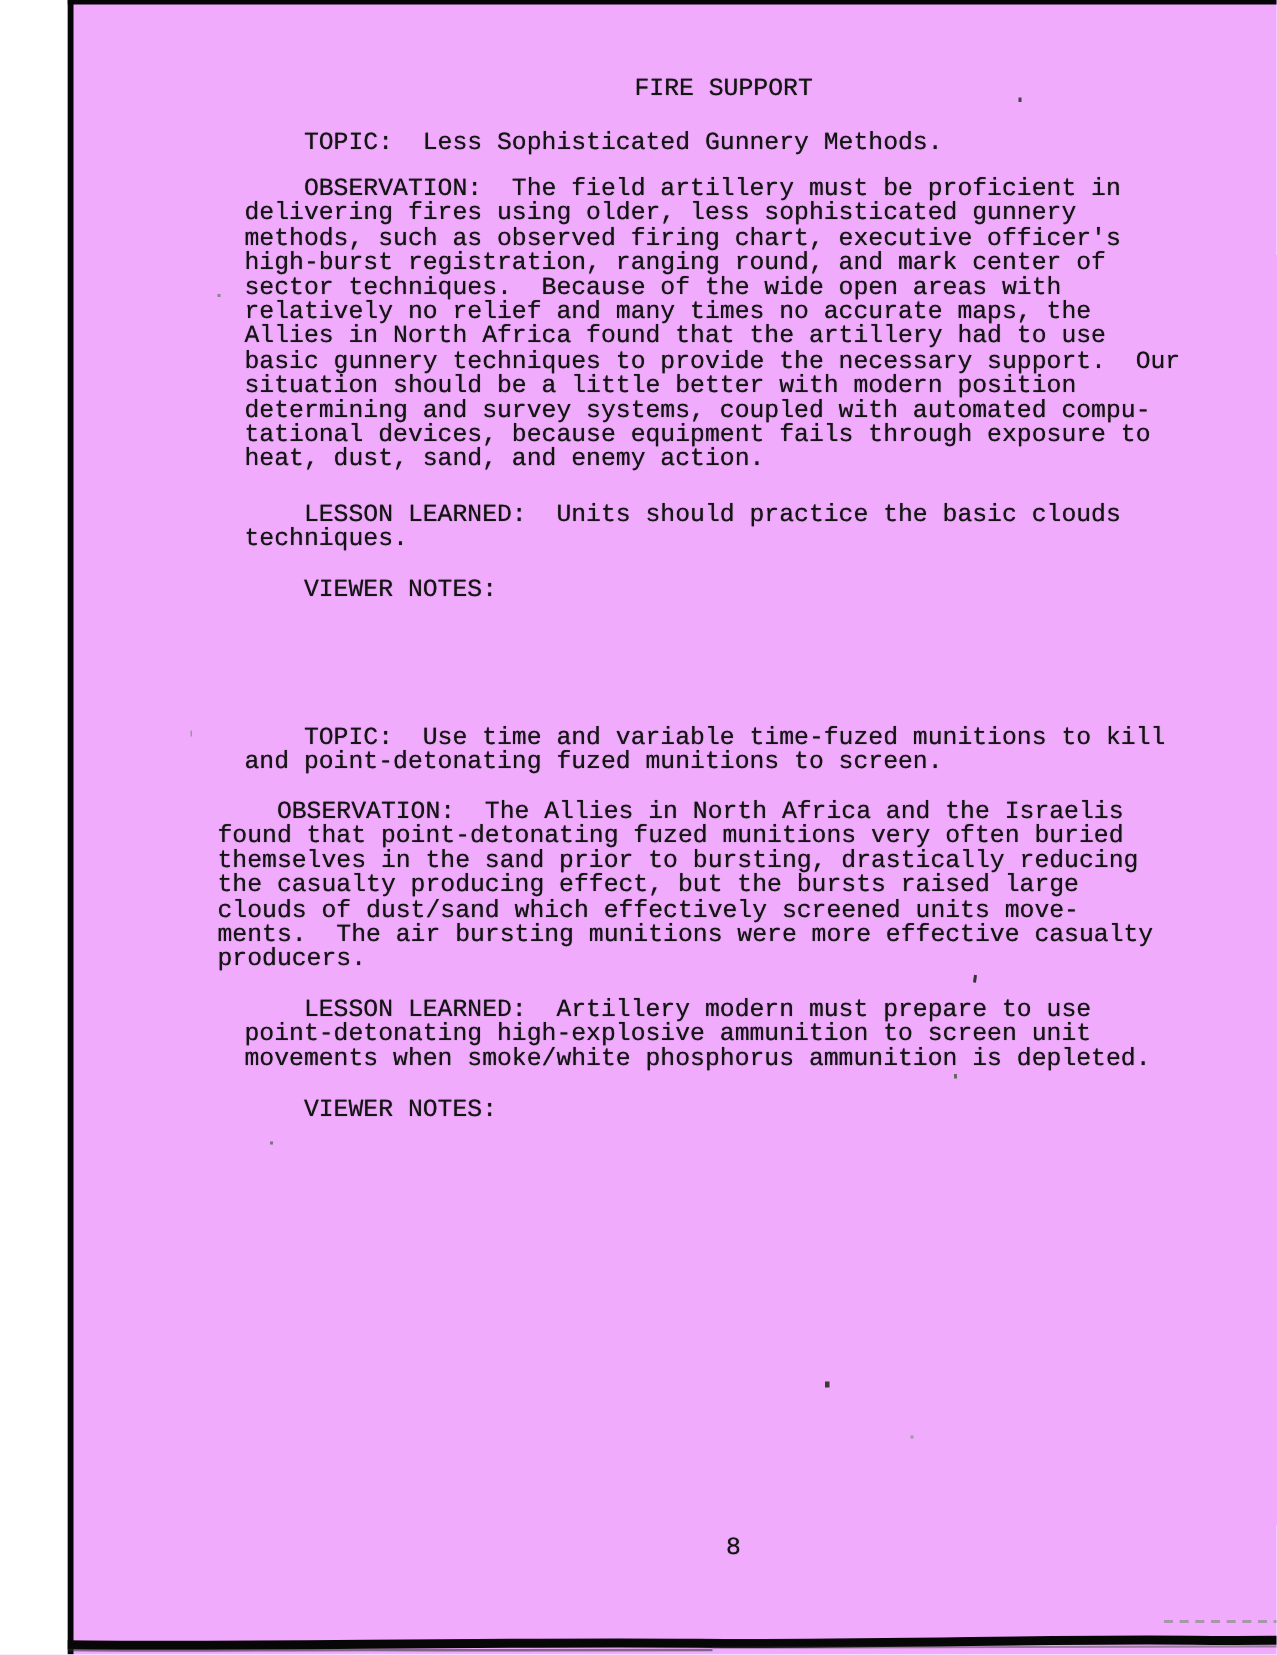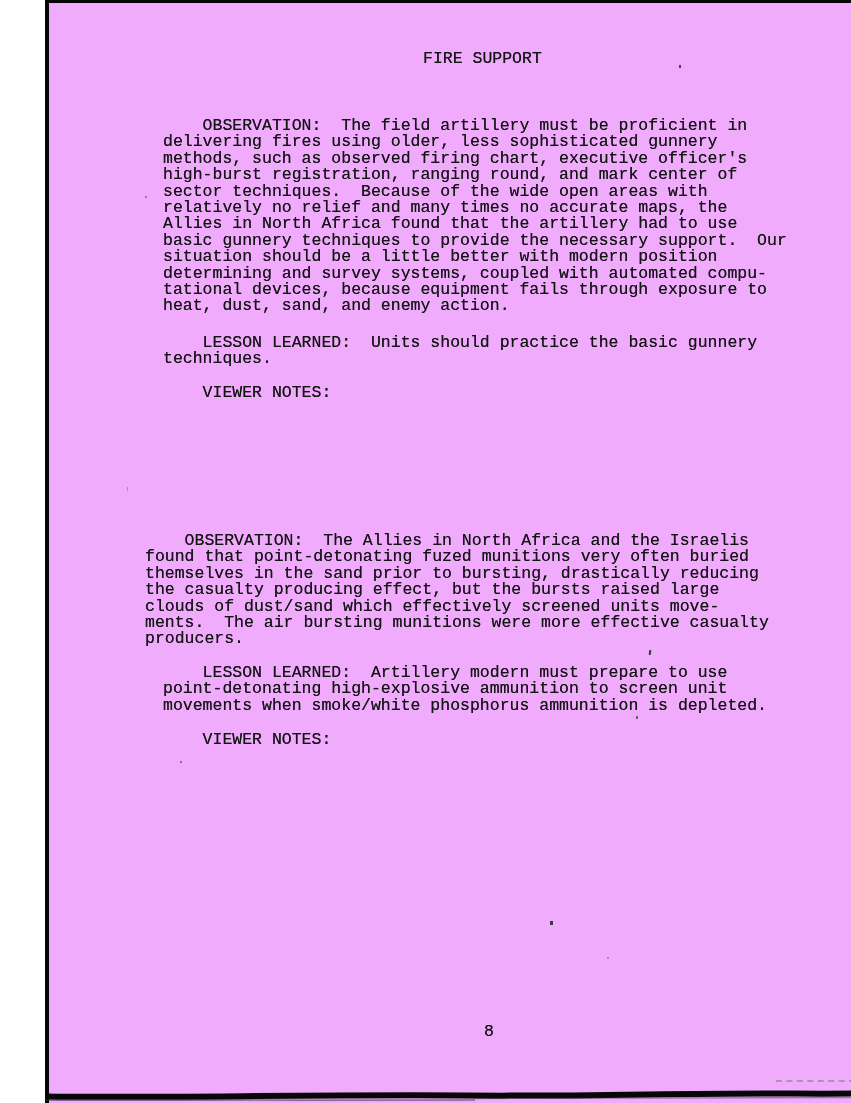--- a/index.html
+++ b/index.html
@@ -32,39 +32,42 @@
 </head>
 <body>
 
 <div class="page">
 
   <div class="edge-top"></div>
   <div class="edge-left"></div>
 
   <pre class="t" style="left:378px;top:51px">FIRE SUPPORT</pre>
 
+  <pre class="t" style="left:118px;top:87px">    TOPIC:  Less Sophisticated Gunnery Methods.</pre>
 
   <pre class="t" style="left:118px;top:118px">    OBSERVATION:  The field artillery must be proficient in
 delivering fires using older, less sophisticated gunnery
 methods, such as observed firing chart, executive officer's
 high-burst registration, ranging round, and mark center of
 sector techniques.  Because of the wide open areas with
 relatively no relief and many times no accurate maps, the
 Allies in North Africa found that the artillery had to use
 basic gunnery techniques to provide the necessary support.  Our
 situation should be a little better with modern position
 determining and survey systems, coupled with automated compu-
 tational devices, because equipment fails through exposure to
 heat, dust, sand, and enemy action.</pre>
 
-  <pre class="t" style="left:118px;top:335px">    LESSON LEARNED:  Units should practice the basic gunnery
+  <pre class="t" style="left:118px;top:335px">    LESSON LEARNED:  Units should practice the basic clouds
 techniques.</pre>
 
   <pre class="t" style="left:118px;top:385px">    VIEWER NOTES:</pre>
 
+  <pre class="t" style="left:118px;top:484px">    TOPIC:  Use time and variable time-fuzed munitions to kill
+and point-detonating fuzed munitions to screen.</pre>
 
   <pre class="t" style="left:100px;top:533px">    OBSERVATION:  The Allies in North Africa and the Israelis
 found that point-detonating fuzed munitions very often buried
 themselves in the sand prior to bursting, drastically reducing
 the casualty producing effect, but the bursts raised large
 clouds of dust/sand which effectively screened units move-
 ments.  The air bursting munitions were more effective casualty
 producers.</pre>
 
   <pre class="t" style="left:118px;top:665px">    LESSON LEARNED:  Artillery modern must prepare to use

